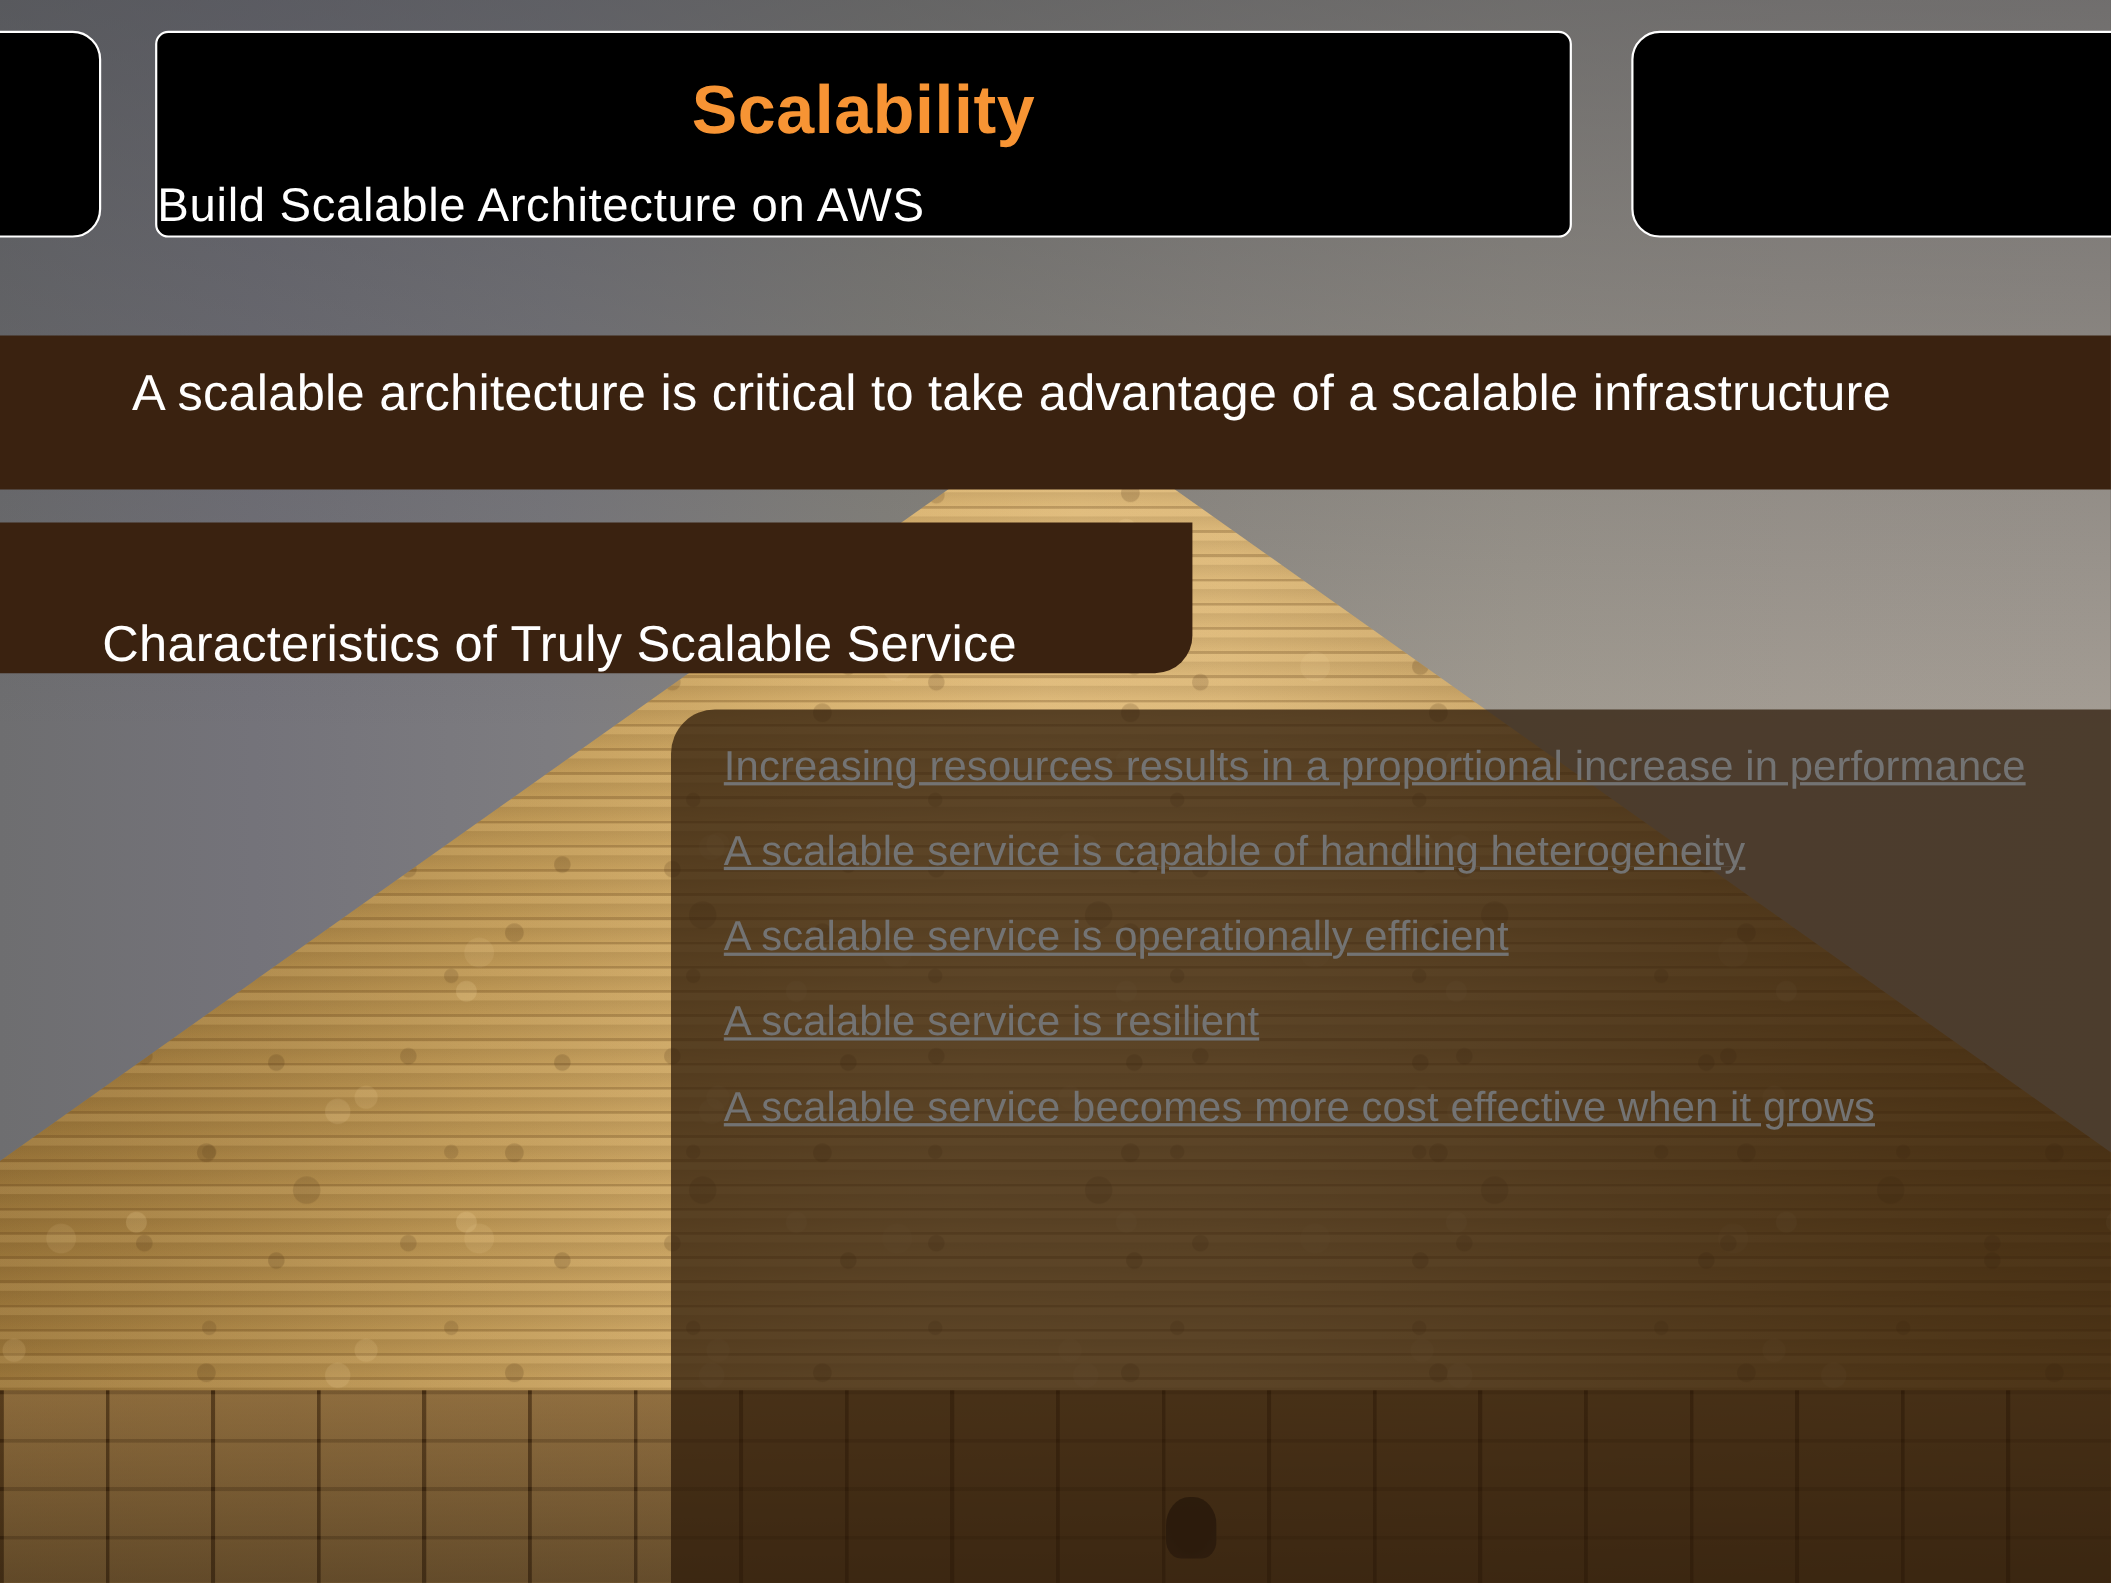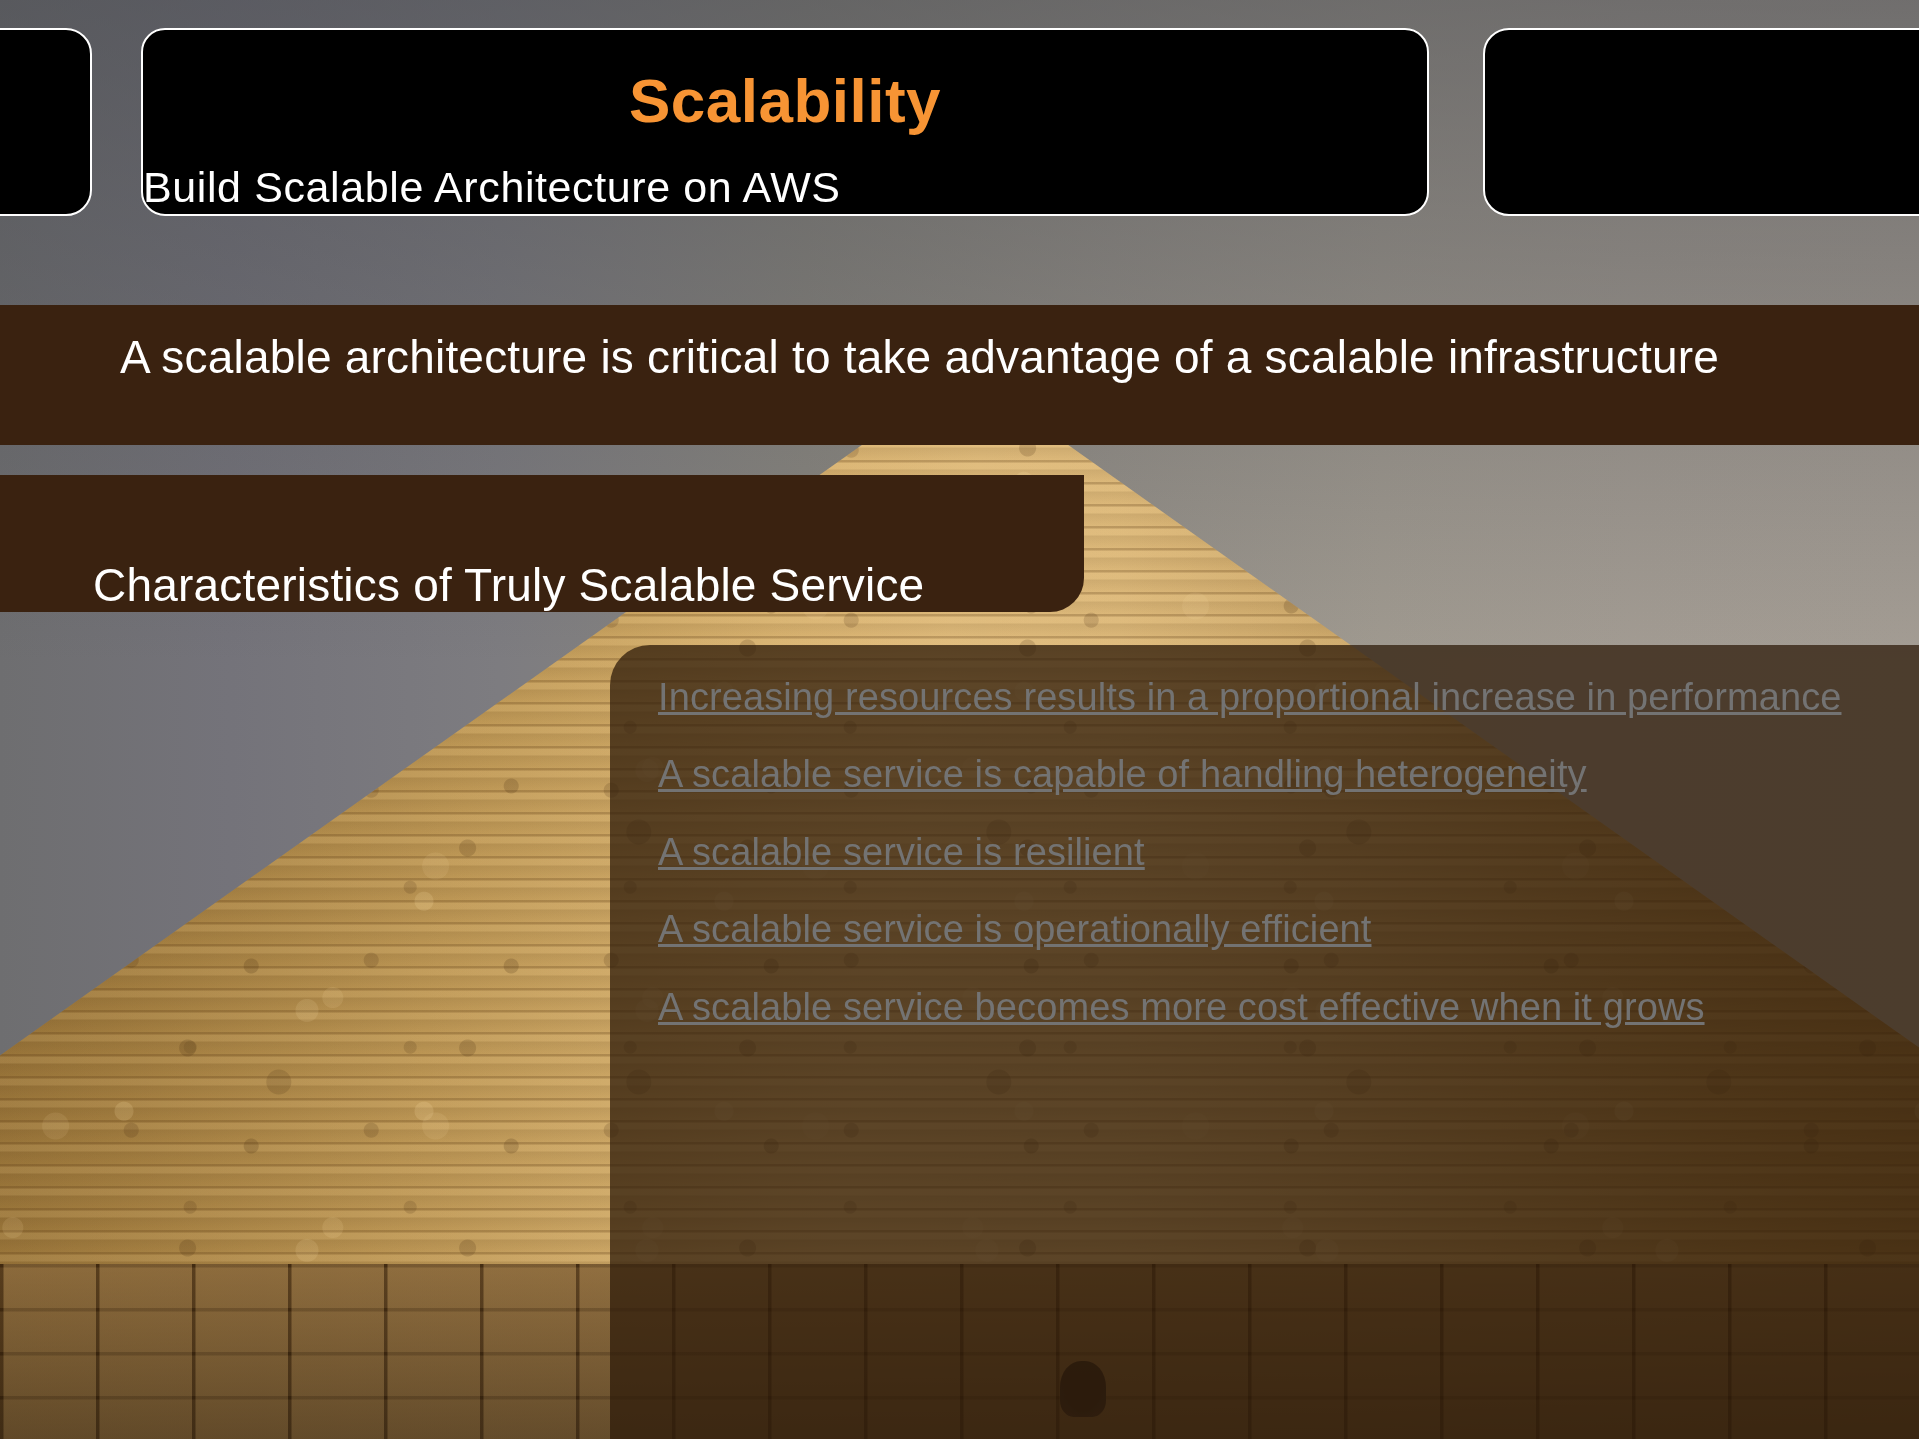--- a/index.html
+++ b/index.html
@@ -120,21 +120,21 @@
     position:absolute; left:0; top:0; width:100%; height:216px;
   }
   .hdr-box {
     position:absolute; top:28px; height:188px;
     background:#000;
     border:2px solid #ffffff;
     border-radius:26px;
   }
   .hdr-left  { left:-78px;  width:170px; }
   .hdr-right { left:1483px; width:520px; }
-  .hdr-main  { left:141px;  width:1288px; border-radius:24px; }
+  .hdr-main  { left:141px;  width:1288px; border-radius:12px; }
 
   .title-main {
     position:absolute; left:0; right:0; top:40px;
     text-align:center;
     color:#F79434;
     font-size:62px;
     font-weight:bold;
     letter-spacing:0.5px;
     line-height:1;
   }
@@ -215,18 +215,18 @@
     <span>A scalable architecture is critical to take advantage of a scalable infrastructure</span>
   </div>
 
   <div class="bar-two">
     <span>Characteristics of Truly Scalable Service</span>
   </div>
 
   <div class="bullets">
     <div class="bullet">Increasing resources results in a proportional increase in performance</div>
     <div class="bullet">A scalable service is capable of handling heterogeneity</div>
+    <div class="bullet">A scalable service is operationally efficient</div>
     <div class="bullet">A scalable service is resilient</div>
-    <div class="bullet">A scalable service is operationally efficient</div>
     <div class="bullet">A scalable service becomes more cost effective when it grows</div>
   </div>
 
 </div>
 
 </body></html>

